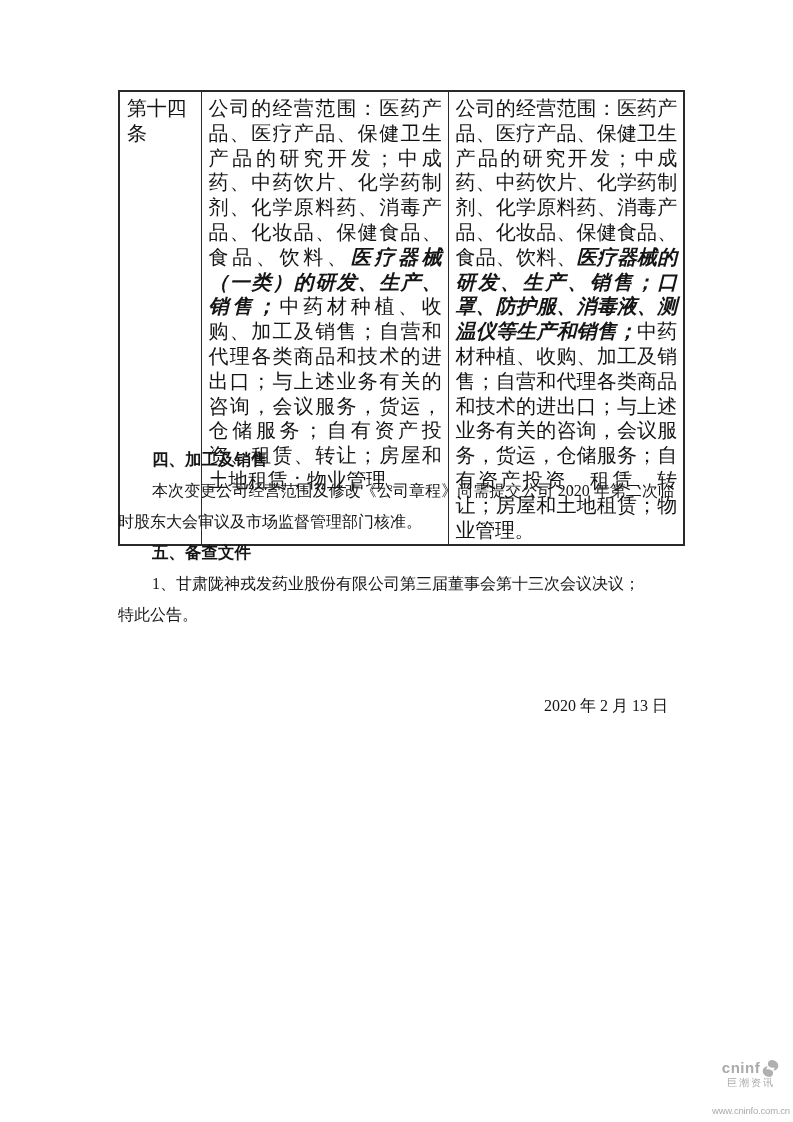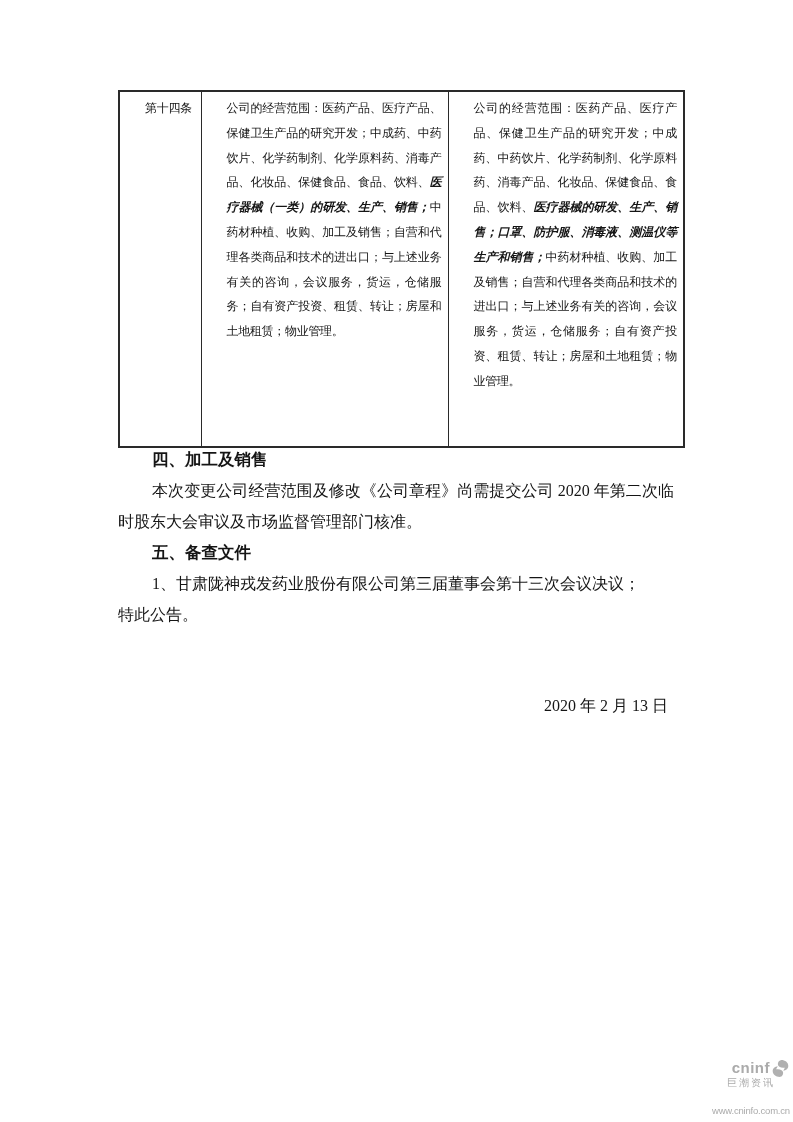--- a/index.html
+++ b/index.html
@@ -9,22 +9,22 @@
     font-family:"Liberation Serif", serif; overflow:hidden;
   }
   
   .doc-table {
     position:absolute; left:118px; top:90px;
     border-collapse:collapse; table-layout:fixed; width:565px;
     border:2px solid #2a2a2a;
   }
   .doc-table td {
     border:1px solid #2a2a2a; vertical-align:top;
-    font-size:12px; line-height:24.8px; letter-spacing:-0.3px;
-    padding:4px 6px 2px 25px; height:348px;
+    font-size:20px; line-height:24.8px; letter-spacing:-0.3px;
+    padding:4px 6px 2px 7px; height:348px;
   }
   .cell-article { text-align:left; }
   .cell-scope  { text-align:justify; }
   .hei { font-family:"Liberation Sans", sans-serif; font-weight:bold;font-style:italic; }
   
   .sections {
     position:absolute; left:118px; top:444px; width:556px;
     font-size:16px; line-height:31px;
   }
   .sec-heading {
@@ -39,21 +39,21 @@
     position:absolute; left:118px; top:689px; width:556px;
     text-align:right; font-size:16px; line-height:33px;
   }
   .sig-date { padding-right:6px; }
   
   .watermark {
     position:absolute; right:3px; bottom:6px; width:78px;
     color:#ababab; font-family:"Liberation Sans", sans-serif;
     text-align:center; line-height:1.1;
   }
-  .wm-top { display:flex; align-items:center; justify-content:flex-end; gap:1px; }
+  .wm-top { display:flex; align-items:center; justify-content:center; gap:1px; }
   .wm-brand { font-size:15px; font-weight:bold; letter-spacing:0.5px; }
   .wm-swirl { width:19px; height:19px; display:block; }
   .wm-swirl path { fill:#b0b0b0; }
   .wm-cn  { font-size:10px; letter-spacing:2px; margin-top:-1px; }
   .wm-url { font-size:9.5px; white-space:nowrap; margin-top:18px; letter-spacing:-0.2px; }
 </style>
 </head>
 <body>
 
 <div class="page">

